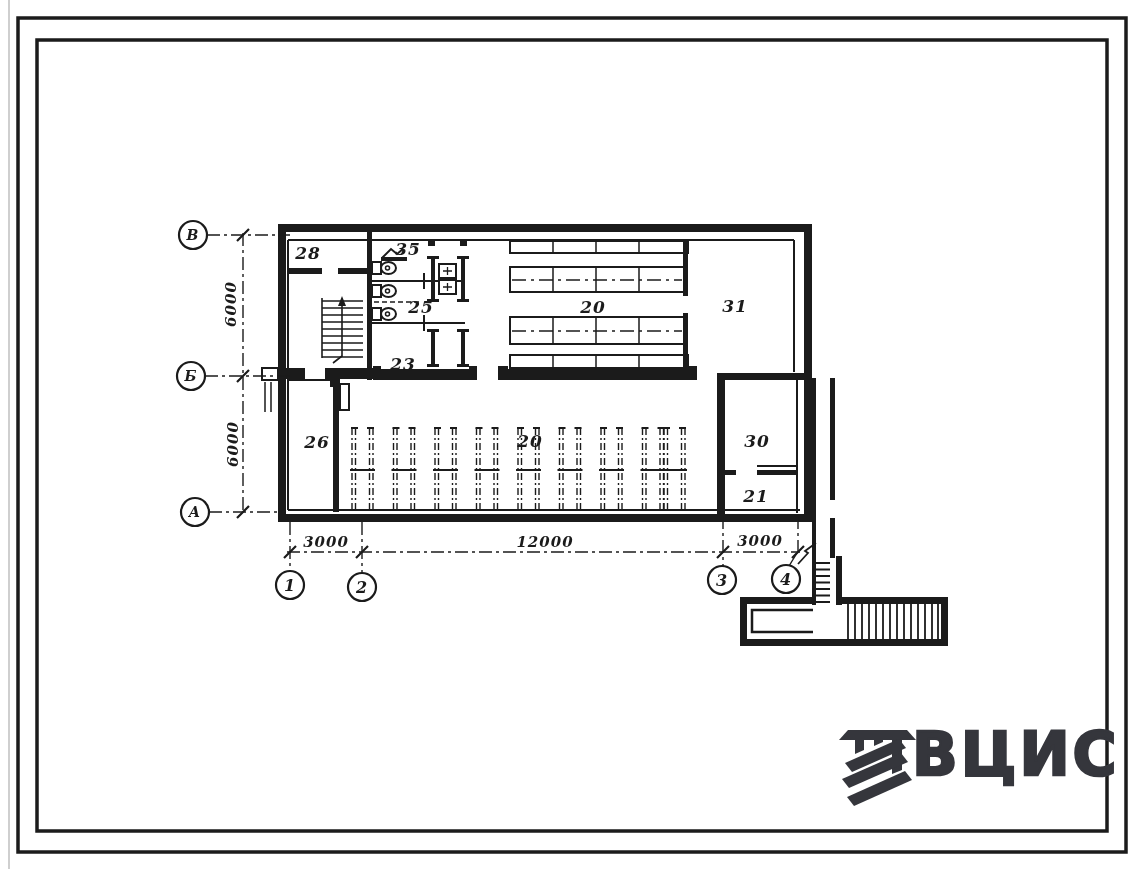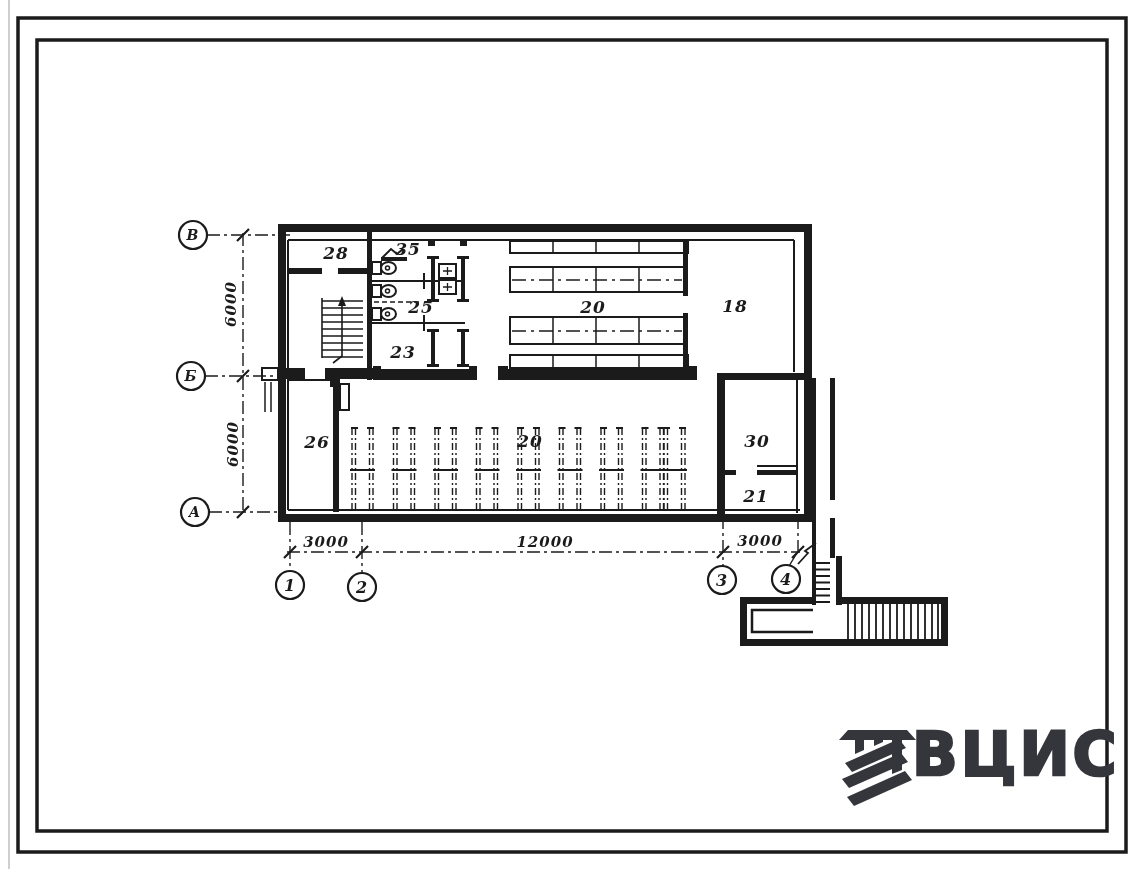--- a/index.html
+++ b/index.html
@@ -194,26 +194,26 @@
       <circle cx="193" cy="235" r="14"></circle>
       <circle cx="191" cy="376" r="14"></circle>
       <circle cx="195" cy="512" r="14"></circle>
       <circle cx="290" cy="585" r="14"></circle>
       <circle cx="362" cy="587" r="14"></circle>
       <circle cx="722" cy="580" r="14"></circle>
       <circle cx="786" cy="579" r="14"></circle>
     </g>
   </svg>
 
-  <span class="lbl" style="left:336px;top:253px">28</span>
+  <span class="lbl" style="left:308px;top:253px">28</span>
   <span class="lbl" style="left:408px;top:249px">35</span>
   <span class="lbl" style="left:421px;top:307px">25</span>
-  <span class="lbl" style="left:403px;top:352px">23</span>
+  <span class="lbl" style="left:403px;top:364px">23</span>
   <span class="lbl" style="left:593px;top:307px">20</span>
-  <span class="lbl" style="left:735px;top:306px">18</span>
+  <span class="lbl" style="left:735px;top:306px">31</span>
   <span class="lbl" style="left:317px;top:442px">26</span>
   <span class="lbl" style="left:530px;top:441px">20</span>
   <span class="lbl" style="left:757px;top:441px">30</span>
   <span class="lbl" style="left:756px;top:496px">21</span>
 
   <span class="lbl dim dimv" style="left:231px;top:304px">6000</span>
   <span class="lbl dim dimv" style="left:233px;top:444px">6000</span>
   <span class="lbl dim" style="left:326px;top:542px">3000</span>
   <span class="lbl dim" style="left:545px;top:542px">12000</span>
   <span class="lbl dim" style="left:760px;top:541px">3000</span>

